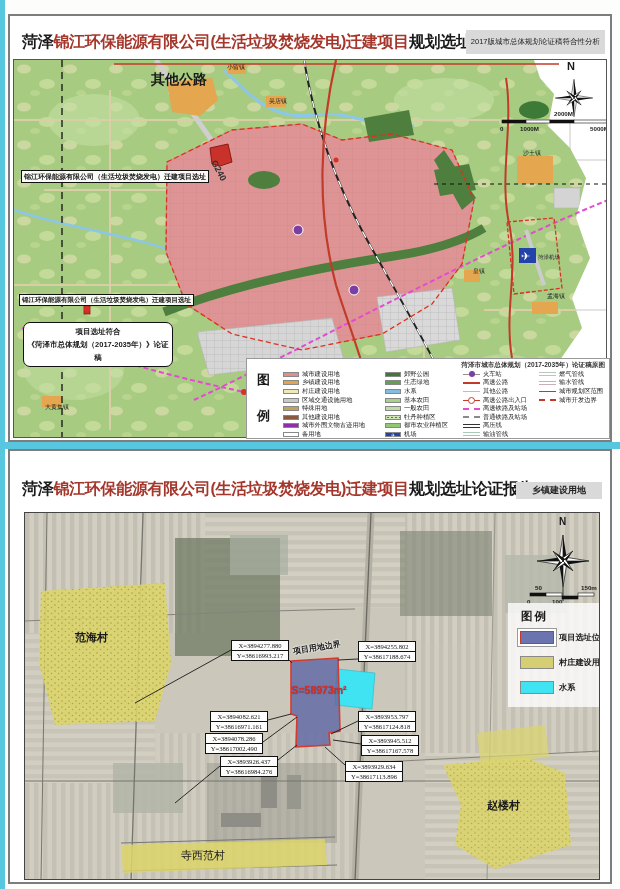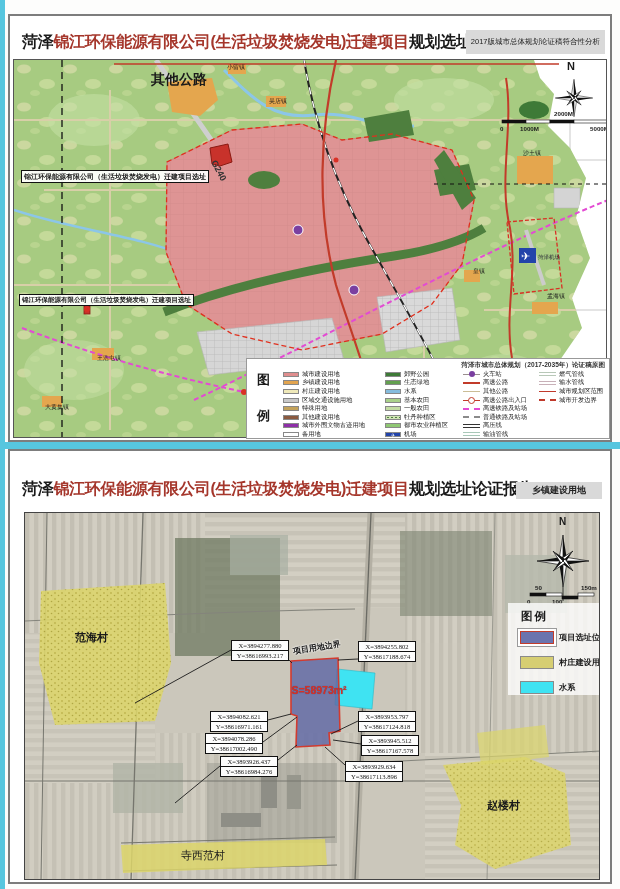--- a/index.html
+++ b/index.html
@@ -34,21 +34,21 @@
 .lsym{width:17px;flex:none;height:0;border-top:2px solid currentColor;position:relative}
 .lsym-thin{border-top-width:1.4px}
 .lsym-dash{border-top-style:dashed}
 .lsym-dash2{border-top-width:2.4px;border-top-style:dashed}
 .lsym-dbl{height:4px;border-top:1.2px solid currentColor;border-bottom:1.2px solid currentColor}
 .lsym-sta{border-top:1.6px solid #9a8f8f}
 .lsym-sta::after{content:'';position:absolute;left:50%;top:-4px;width:6px;height:6px;border-radius:50%;background:currentColor;transform:translateX(-50%)}
 .lsym-exit{border-top:1.2px solid currentColor}
 .lsym-exit::after{content:'';position:absolute;left:5px;top:-3.5px;width:5px;height:5px;border:1px solid currentColor;border-radius:50%;background:#fff}
 
-.lgb{position:absolute;left:497px;top:151px;width:104px;height:92px;background:rgba(255,255,255,.78)}
+.lgb{position:absolute;left:497px;top:151px;width:104px;height:104px;background:rgba(255,255,255,.78)}
 .lgb-cap{position:absolute;left:13px;top:6px;font-size:11.5px;font-weight:bold;letter-spacing:2px}
 .lgb-row{position:absolute;left:12px;display:flex;align-items:center;gap:5px}
 .swb{width:34px;height:13px;border:1px solid #8a8a8a;flex:none}
 .swb-site{border:1.4px solid #C23B2A;box-shadow:0 0 0 2px #fff,0 0 0 3px #9a9a9a}
 .lbb{font-size:8.2px;font-weight:bold;white-space:nowrap}
 .north{position:absolute;font-weight:bold}
 .sclab{position:absolute;font-size:6.2px;font-weight:bold;white-space:nowrap}
 svg{display:block}
 </style>
 </head>
@@ -223,20 +223,24 @@
     <div class="lab" style="left:255px;top:38px;font-size:6px">吴店镇</div>
     <div class="lab" style="left:509px;top:90px;font-size:6px">沙土镇</div>
     <div class="lab" style="left:459px;top:208px;font-size:6px">皇镇</div>
     <div class="lab" style="left:533px;top:233px;font-size:6px">孟海镇</div>
     <div class="lab" style="left:83px;top:295px;font-size:6px">王浩屯镇</div>
     <div class="lab" style="left:31px;top:344px;font-size:6px">大黄集镇</div>
     <div class="lab" style="left:524px;top:194px;font-size:5.5px;color:#223">菏泽机场</div>
     <div class="lab" style="left:193px;top:106px;font-size:9px;transform:rotate(62deg);color:#333;font-weight:bold">G240</div>
     <div class="lab boxlab" style="left:7px;top:110px;font-size:7px;line-height:11px">锦江环保能源有限公司（生活垃圾焚烧发电）迁建项目选址</div>
     <div class="lab boxlab" style="left:5px;top:234px;font-size:6.5px;line-height:10px">锦江环保能源有限公司（生活垃圾焚烧发电）迁建项目选址</div>
+    <div class="callout" style="left:9px;top:262px;width:150px">
+      <div>项目选址符合</div>
+      <div>《菏泽市总体规划（2017-2035年）》论证稿</div>
+    </div>
     <div class="sclab" style="left:540px;top:50px">2000M</div>
     <div class="sclab" style="left:486px;top:65px">0</div>
     <div class="sclab" style="left:506px;top:65px">1000M</div>
     <div class="sclab" style="left:576px;top:65px">5000M</div>
   </div>
 
   <div class="lgt">
     <div class="lgt-title">菏泽市城市总体规划（2017-2035年）论证稿原图</div>
     <div class="lgt-cap" style="top:12px">图</div>
     <div class="lgt-cap" style="top:48px">例</div>

